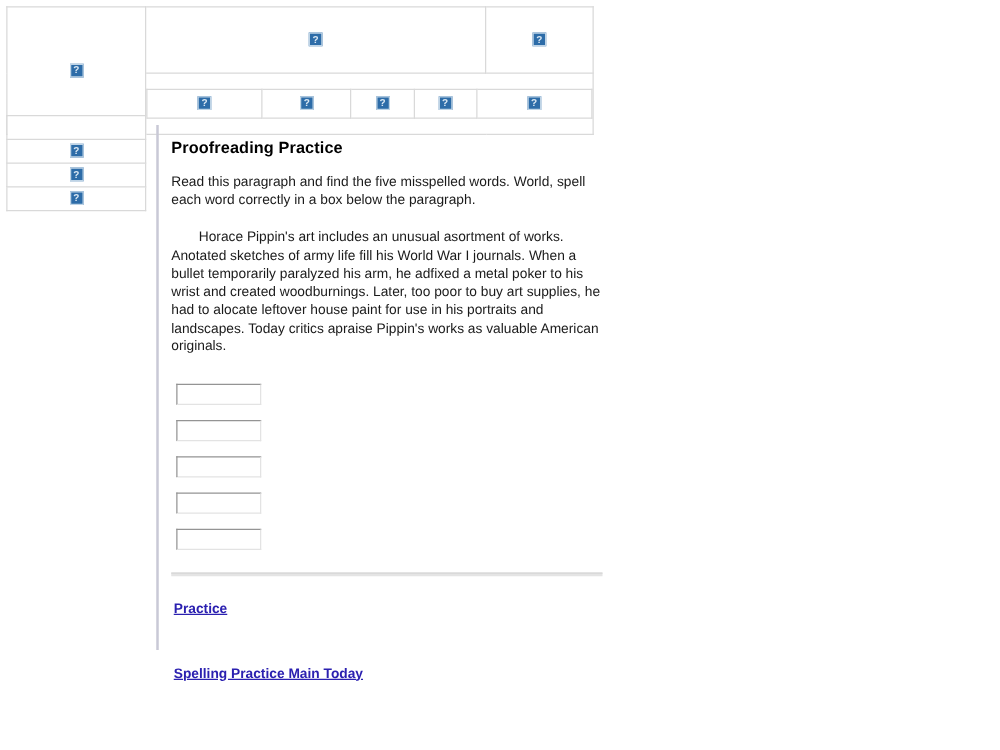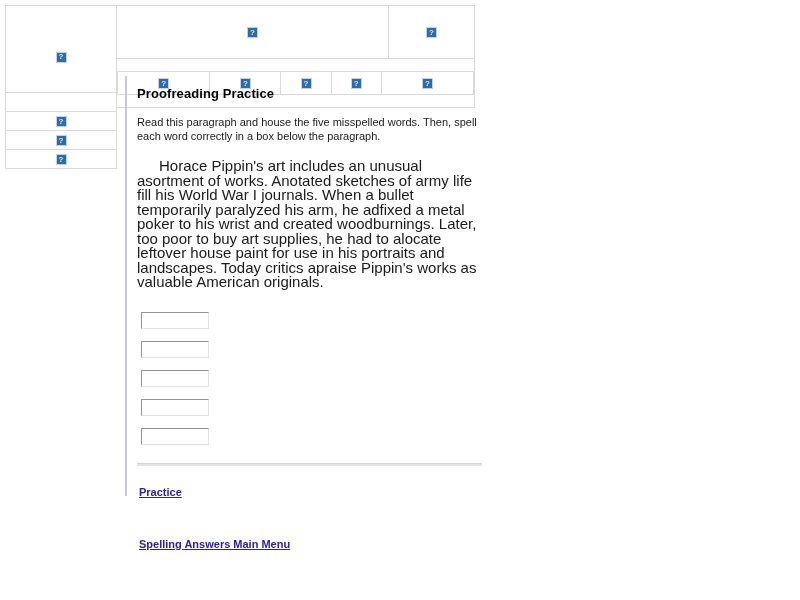--- a/index.html
+++ b/index.html
@@ -68,21 +68,21 @@
     height: 18px;
     text-align: center;
     vertical-align: middle;
     padding: 0;
     background: #fff;
   }
 
   
   .content {
     position: absolute;
-    left: 125px; top: 76px;
+    left: 125px; top: 100px;
     width: 360px;
     border-left: 2px solid #c9c9d6;
     padding-left: 6px;
     height: 420px;
     box-sizing: border-box;
   }
   .page-title {
     font-size: 13px;
     font-weight: bold;
     color: #000;
@@ -90,21 +90,21 @@
     letter-spacing: 0.1px;
   }
   .instructions {
     font-size: 11px;
     color: #1a1a1a;
     line-height: 14px;
     margin: 14px 0 0 4px;
     width: 345px;
   }
   .paragraph {
-    font-size: 15px;
+    font-size: 11px;
     color: #1a1a1a;
     line-height: 14.5px;
     margin: 16px 0 0 4px;
     width: 345px;
     text-indent: 22px;
   }
   .answer-boxes {
     margin: 22px 0 0 8px;
   }
   .answer-boxes input {
@@ -203,36 +203,36 @@
       <span class="broken-img"></span>
     </td>
         </tr>
   </tbody>
     </table>
 
   <div class="content">
 
     <div class="page-title">Proofreading Practice</div>
 
-    <div class="instructions">Read this paragraph and house the five misspelled words. Then, spell each word correctly in a box below the paragraph.</div>
+    <div class="instructions">Read this paragraph and find the five misspelled words. World, spell each word correctly in a box below the paragraph.</div>
 
     <div class="paragraph">Horace Pippin's art includes an unusual asortment of works. Anotated sketches of army life fill his World War I journals. When a bullet temporarily paralyzed his arm, he adfixed a metal poker to his wrist and created woodburnings. Later, too poor to buy art supplies, he had to alocate leftover house paint for use in his portraits and landscapes. Today critics apraise Pippin's works as valuable American originals.</div>
 
     <div class="answer-boxes">
       <input type="text" placeholder="" style="">
       <input type="text" placeholder="" style="">
       <input type="text" placeholder="" style="">
       <input type="text" placeholder="" style="">
       <input type="text" placeholder="" style="">
     </div>
 
     <div class="divider"></div>
 
     <div class="link-row">
       <span class="site-link">Practice</span>
     </div>
 
     <div class="link-row second">
-      <span class="site-link">Spelling Answers Main Menu</span>
+      <span class="site-link">Spelling Practice Main Today</span>
     </div>
 
   </div>
 </div>
 
 </body></html>

